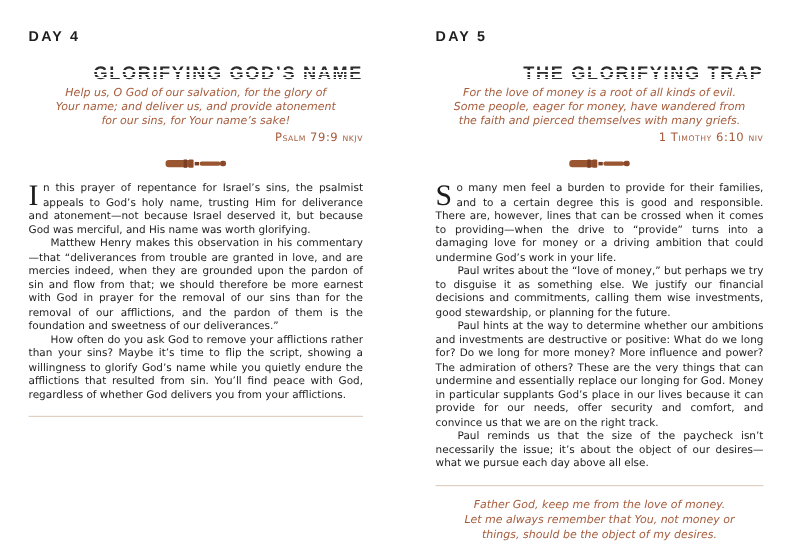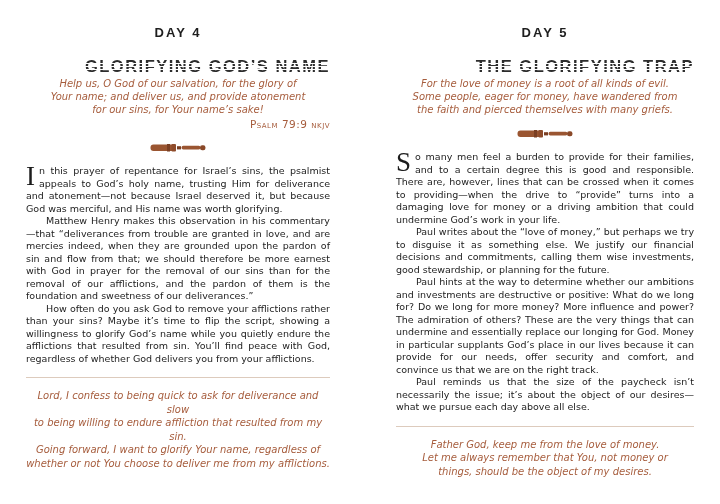--- a/index.html
+++ b/index.html
@@ -15,21 +15,20 @@
   }
   .page {
     width: 360px; height: 504px;
     box-sizing: border-box;
     padding-top: 25px;
   }
   .page.left  { padding-left: 26px; padding-right: 30px; }
   .page.right { padding-left: 36px; padding-right: 26px; }
 
   .day-label {
-    text-align: center;
     font-family: "Liberation Sans", sans-serif;
     font-weight: bold;
     font-size: 13px;
     letter-spacing: 2px;
     color: #1e1e1e;
   }
   .title-row { text-align: right; margin-top: 17px; }
   .chapter-title {
     display: inline-block;
     position: relative;
@@ -130,34 +129,31 @@
         <rect x="31.5" y="2.8" width="19" height="3.8" rx="1.8" fill="#9a5531"></rect>
         <rect x="50" y="2.2" width="5.5" height="5" rx="2.2" fill="#8a4828"></rect>
       </svg>
     </div>
     <div class="body-text">
       <p><span class="dropcap">I</span><span>n this prayer of repentance for Israel’s sins, the psalmist appeals to God’s holy name, trusting Him for deliverance and atonement—not because Israel deserved it, but because God was merciful, and His name was worth glorifying.</span></p>
       <p>Matthew Henry makes this observation in his commentary—that “deliverances from trouble are granted in love, and are mercies indeed, when they are grounded upon the pardon of sin and flow from that; we should therefore be more earnest with God in prayer for the removal of our sins than for the removal of our afflictions, and the pardon of them is the foundation and sweetness of our deliverances.”</p>
       <p>How often do you ask God to remove your afflictions rather than your sins? Maybe it’s time to flip the script, showing a willingness to glorify God’s name while you quietly endure the afflictions that resulted from sin. You’ll find peace with God, regardless of whether God delivers you from your afflictions.</p>
     </div>
     <hr class="rule">
-    <div class="prayer">Lord, I confess to being quick to ask for deliverance and slow
-to being willing to endure affliction that resulted from my sin.
-Going forward, I want to glorify Your name, regardless of
-whether or not You choose to deliver me from my afflictions.</div>
   </div>
 
   <div class="page right">
     <div class="day-label">DAY 5</div>
     <div class="title-row">
       <span class="chapter-title">THE GLORIFYING TRAP</span>
     </div>
     <div class="scripture">For the love of money is a root of all kinds of evil.
 Some people, eager for money, have wandered from
 the faith and pierced themselves with many griefs.</div>
+    <div class="scripture-ref">1 Timothy 6:10 niv</div>
     <div class="divider">
       <svg width="56" height="10" viewBox="0 0 56 10">
         <rect x="0.5" y="1.5" width="24" height="6.5" rx="3" fill="#9a5531"></rect>
         <rect x="17" y="1" width="3" height="7.5" fill="#7a3f23"></rect>
         <rect x="21.5" y="1" width="4.5" height="7.5" rx="1" fill="#8f4c2b"></rect>
         <rect x="27" y="3.2" width="4" height="3.2" fill="#7a3f23"></rect>
         <rect x="31.5" y="2.8" width="19" height="3.8" rx="1.8" fill="#9a5531"></rect>
         <rect x="50" y="2.2" width="5.5" height="5" rx="2.2" fill="#8a4828"></rect>
       </svg>
     </div>

